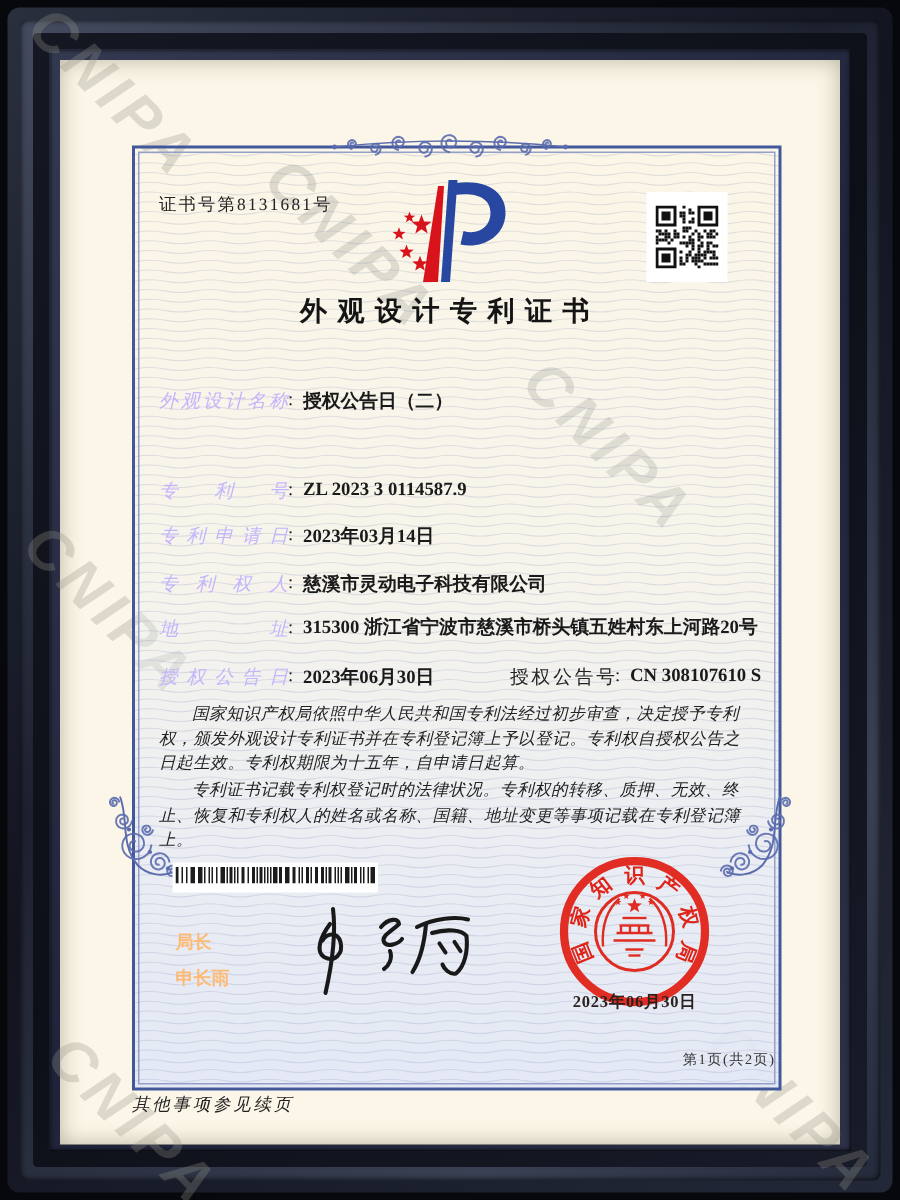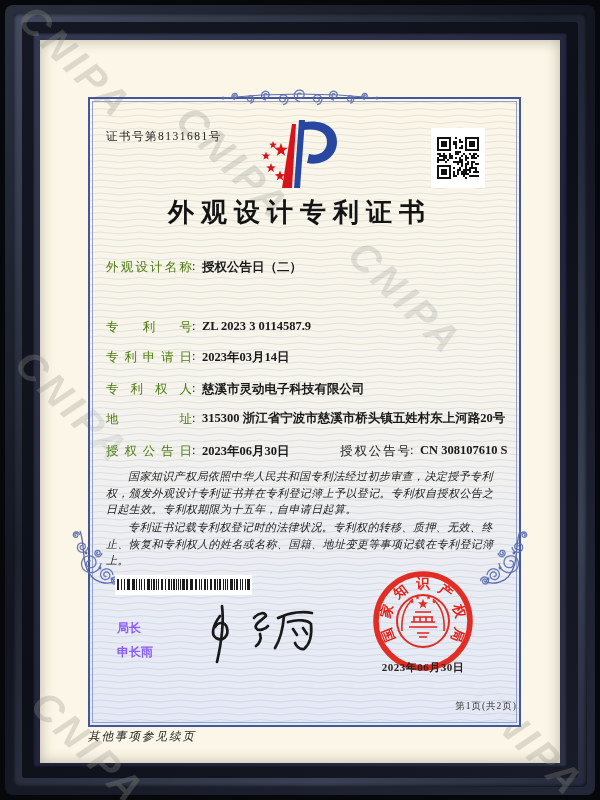--- a/index.html
+++ b/index.html
@@ -29,36 +29,36 @@
   .panel-inner{position:absolute;inset:2px;border:1px solid #93a0c9;}
   .waves{position:absolute;inset:0;width:100%;height:100%;}
   .orn-top{position:absolute;left:50%;top:43px;transform:translateX(-50%);}
   .flourish{position:absolute;}
   .flourish.left{left:30px;bottom:35px;}
   .flourish.right{right:30px;bottom:35px;transform:scaleX(-1);}
   .certno{position:absolute;left:66px;top:89px;font-size:11.5px;letter-spacing:1.5px;color:#222;}
   .logo{position:absolute;left:218px;top:76px;}
   .qrpad{position:absolute;left:391px;top:88px;width:54px;height:60px;background:#fff;
          display:flex;align-items:center;justify-content:center;}
-  .title{position:absolute;left:0;top:155px;width:520px;text-align:center;font-size:26px;
+  .title{position:absolute;left:0;top:155px;width:520px;text-align:center;font-size:18px;
          font-weight:bold;letter-spacing:7px;color:#141414;}
   .frow{position:absolute;left:66px;font-size:12.5px;white-space:nowrap;}
   .flabel{display:inline-block;width:86px;text-align:justify;text-align-last:justify;
-          vertical-align:top;color:#4d7c0f;}
+          vertical-align:top;color:#c4b5fd;font-style:italic;}
   .flabel-sm{display:inline-block;width:70px;text-align:justify;text-align-last:justify;
           vertical-align:top;color:#222;}
   .fcolon{display:inline-block;width:10px;vertical-align:top;}
   .fval{display:inline-block;font-weight:bold;color:#1a1a1a;vertical-align:top;}
   .fval.wrap{white-space:normal;width:318px;line-height:15px;}
   .pair2{position:absolute;left:234px;top:0;}
   .legal{position:absolute;left:66px;width:398px;font-size:11px;line-height:16.5px;
          font-style:italic;color:#222;text-indent:2em;letter-spacing:.4px;}
   .barcode{position:absolute;left:75px;top:535px;background:#fff;padding:1px 2px;}
   .sig-label{position:absolute;left:77px;font-family:"Liberation Sans", sans-serif;
-             font-weight:bold;font-size:12px;color:#8b5cf6;}
+             font-weight:bold;font-size:12px;color:#fdba74;}
   .signature{position:absolute;left:156px;top:556px;}
   .seal{position:absolute;left:329px;top:527px;width:108px;height:108px;}
   .seal svg{position:absolute;inset:0;}
   .seal-date{position:absolute;left:-4px;top:93px;width:116px;text-align:center;font-size:11px;
              font-weight:bold;color:#2a211d;letter-spacing:.5px;}
   .pageno{position:absolute;left:48px;top:660px;width:429px;text-align:right;font-size:9.5px;
           color:#333;letter-spacing:1px;}
   .note{position:absolute;left:48px;top:689px;width:429px;text-align:left;font-size:11.5px;
         font-style:italic;color:#1f1f1f;letter-spacing:2px;}
 </style>

